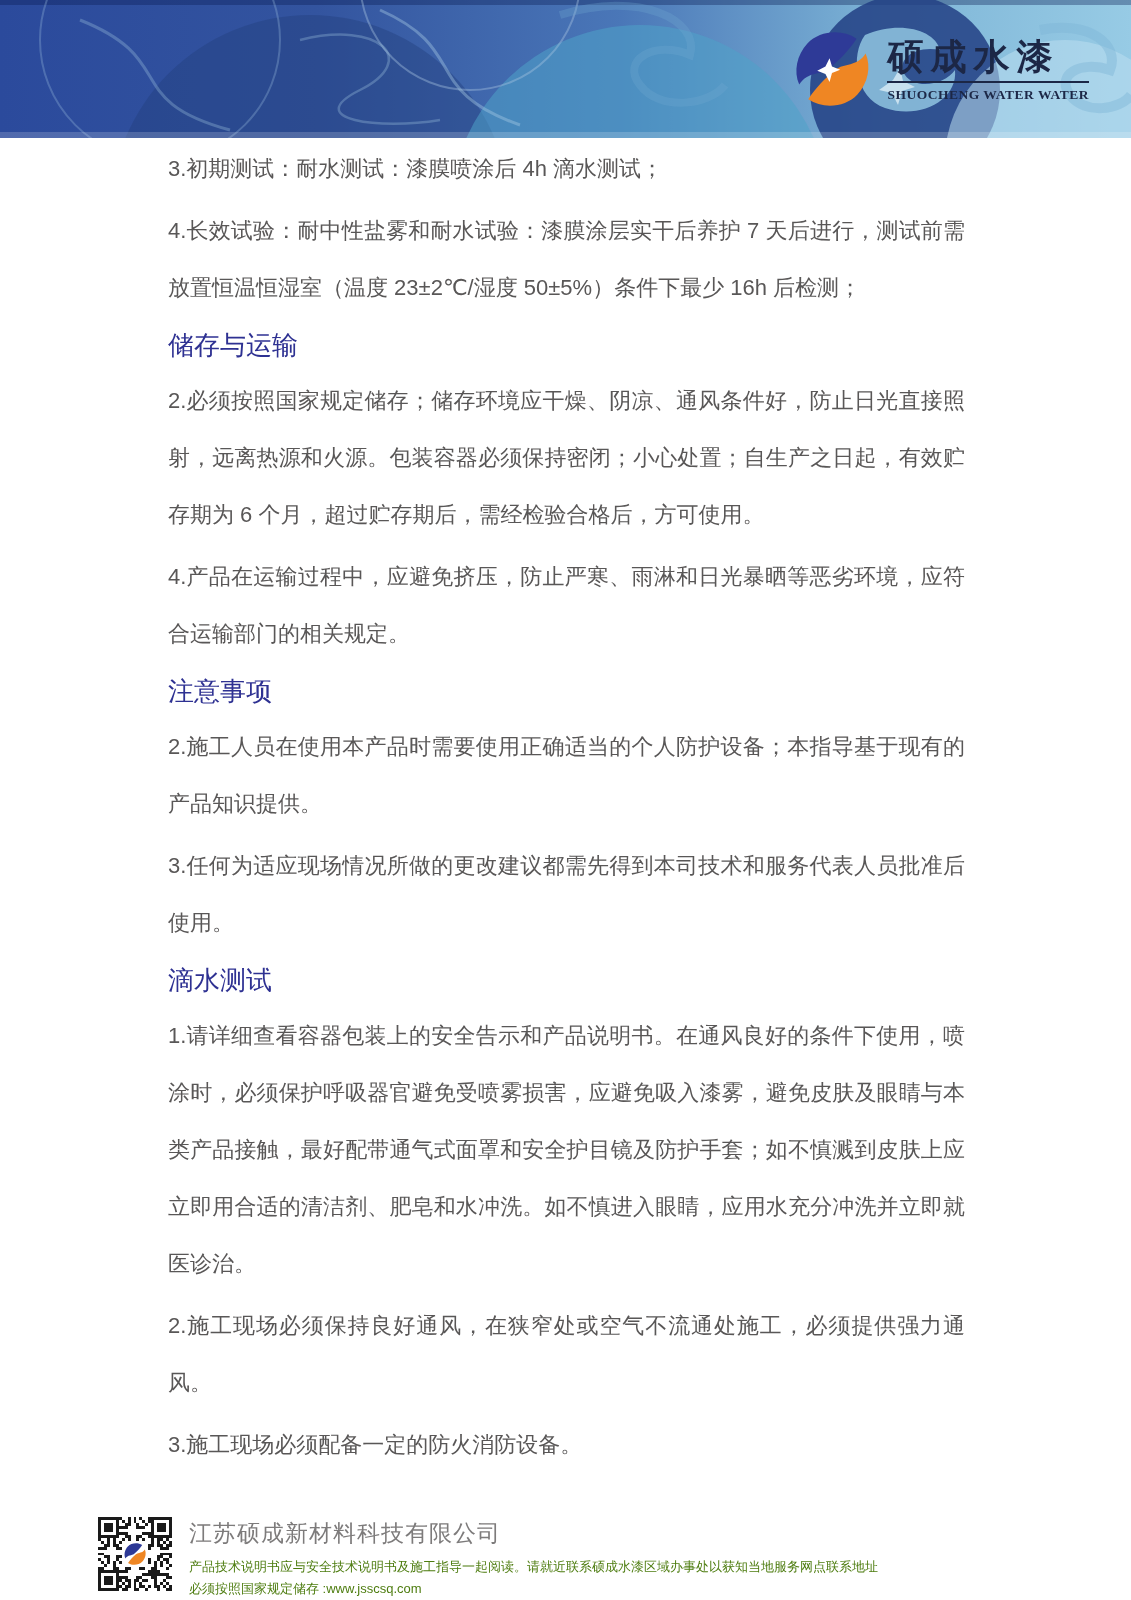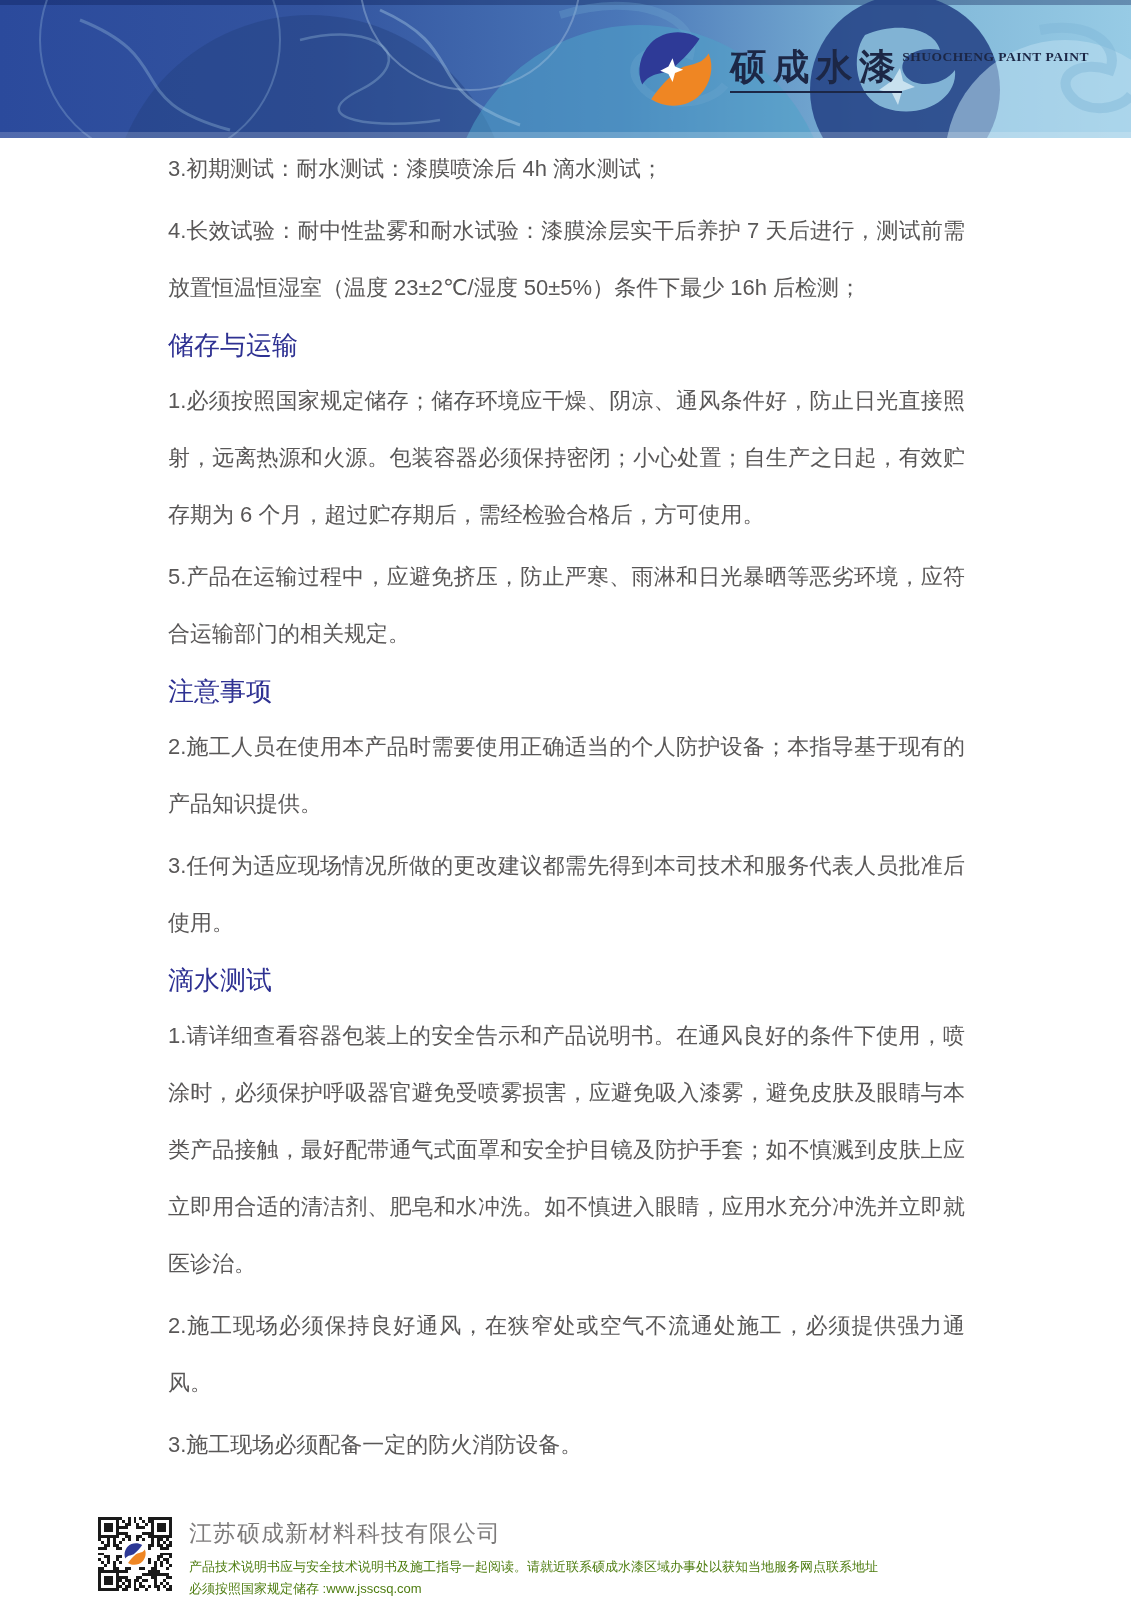--- a/index.html
+++ b/index.html
@@ -27,21 +27,21 @@
     content: ""; position: absolute; left: 0; bottom: 0; right: 0; height: 6px;
     background: rgba(255, 255, 255, 0.18);
   }
   .watermark { position: absolute; left: 0; top: 0; width: 100%; height: 100%; }
 
   .logo {
     position: absolute; right: 42px; top: 28px;
     display: flex; align-items: center; gap: 14px;
   }
   .logo-mark { width: 82px; height: 82px; }
-  .logo-text { display: flex; flex-direction: row; }
+  .logo-text { display: flex; flex-direction: column; }
   .logo-cn {
     font-family: "Liberation Serif", "DejaVu Serif", serif;
     font-size: 36px; font-weight: bold; color: #1c2746;
     letter-spacing: 7px; line-height: 44px;
     border-bottom: 2px solid #1c2746; padding-bottom: 2px;
   }
   .logo-en {
     font-family: "Liberation Serif", "DejaVu Serif", serif;
     font-size: 13.5px; font-weight: bold; color: #1c2746;
     letter-spacing: 0.5px; margin-top: 4px;
@@ -109,32 +109,32 @@
     </svg>
 
     <div class="logo">
       <svg class="logo-mark" viewBox="0 0 100 100" aria-hidden="true">
         <path d="M80,13 C 62,1 35,3 20,19 C 7,33 3,53 10,69 C 21,52 36,58 47,49 C 60,38 70,28 80,13 Z" fill="#2e3a97"></path>
         <path d="M21,87 C 39,99 66,97 81,81 C 94,67 98,47 91,31 C 80,48 65,42 54,51 C 41,62 31,72 21,87 Z" fill="#ef8623"></path>
         <path d="M42,47 l5,-10 3,10 10,4 -10,4 -3,11 -5,-10 -10,-4 Z" fill="#ffffff"></path>
       </svg>
       <div class="logo-text">
         <span class="logo-cn">硕成水漆</span>
-        <span class="logo-en">SHUOCHENG PAINT PAINT</span>
+        <span class="logo-en">SHUOCHENG WATER WATER</span>
       </div>
     </div>
   </header>
 
   <main class="content">
     <p>3.初期测试：耐水测试：漆膜喷涂后 4h 滴水测试；</p>
     <p>4.长效试验：耐中性盐雾和耐水试验：漆膜涂层实干后养护 7 天后进行，测试前需放置恒温恒湿室（温度 23±2℃/湿度 50±5%）条件下最少 16h 后检测；</p>
 
     <h2 class="section-heading">储存与运输</h2>
-    <p>1.必须按照国家规定储存；储存环境应干燥、阴凉、通风条件好，防止日光直接照射，远离热源和火源。包装容器必须保持密闭；小心处置；自生产之日起，有效贮存期为 6 个月，超过贮存期后，需经检验合格后，方可使用。</p>
-    <p>5.产品在运输过程中，应避免挤压，防止严寒、雨淋和日光暴晒等恶劣环境，应符合运输部门的相关规定。</p>
+    <p>2.必须按照国家规定储存；储存环境应干燥、阴凉、通风条件好，防止日光直接照射，远离热源和火源。包装容器必须保持密闭；小心处置；自生产之日起，有效贮存期为 6 个月，超过贮存期后，需经检验合格后，方可使用。</p>
+    <p>4.产品在运输过程中，应避免挤压，防止严寒、雨淋和日光暴晒等恶劣环境，应符合运输部门的相关规定。</p>
 
     <h2 class="section-heading">注意事项</h2>
     <p>2.施工人员在使用本产品时需要使用正确适当的个人防护设备；本指导基于现有的产品知识提供。</p>
     <p>3.任何为适应现场情况所做的更改建议都需先得到本司技术和服务代表人员批准后使用。</p>
 
     <h2 class="section-heading">滴水测试</h2>
     <p>1.请详细查看容器包装上的安全告示和产品说明书。在通风良好的条件下使用，喷涂时，必须保护呼吸器官避免受喷雾损害，应避免吸入漆雾，避免皮肤及眼睛与本类产品接触，最好配带通气式面罩和安全护目镜及防护手套；如不慎溅到皮肤上应立即用合适的清洁剂、肥皂和水冲洗。如不慎进入眼睛，应用水充分冲洗并立即就医诊治。</p>
     <p>2.施工现场必须保持良好通风，在狭窄处或空气不流通处施工，必须提供强力通风。</p>
     <p>3.施工现场必须配备一定的防火消防设备。</p>
   </main>

